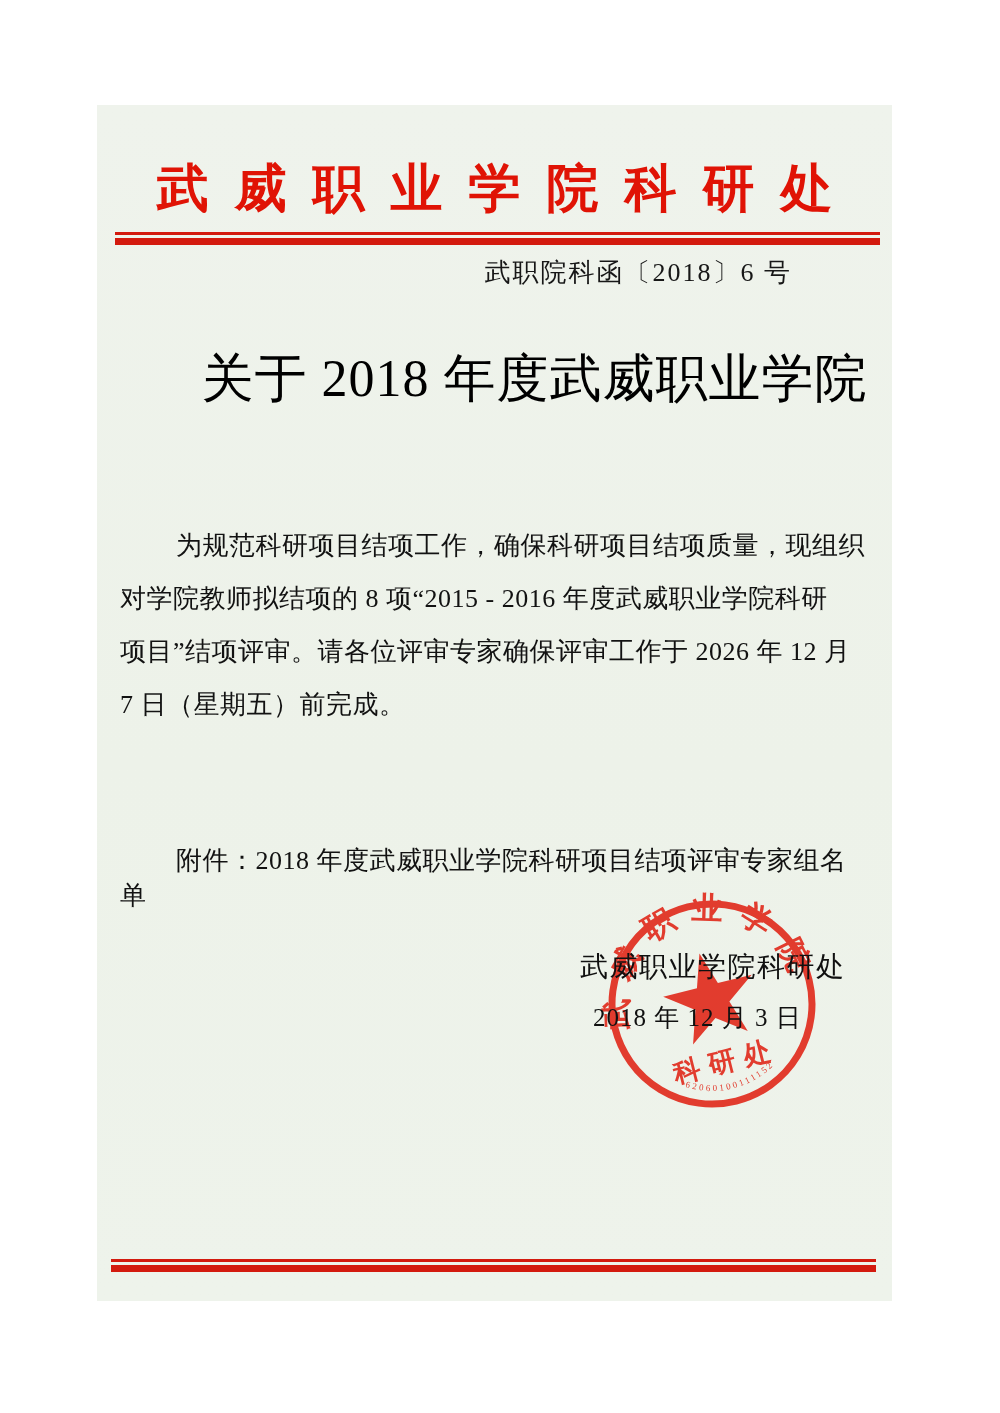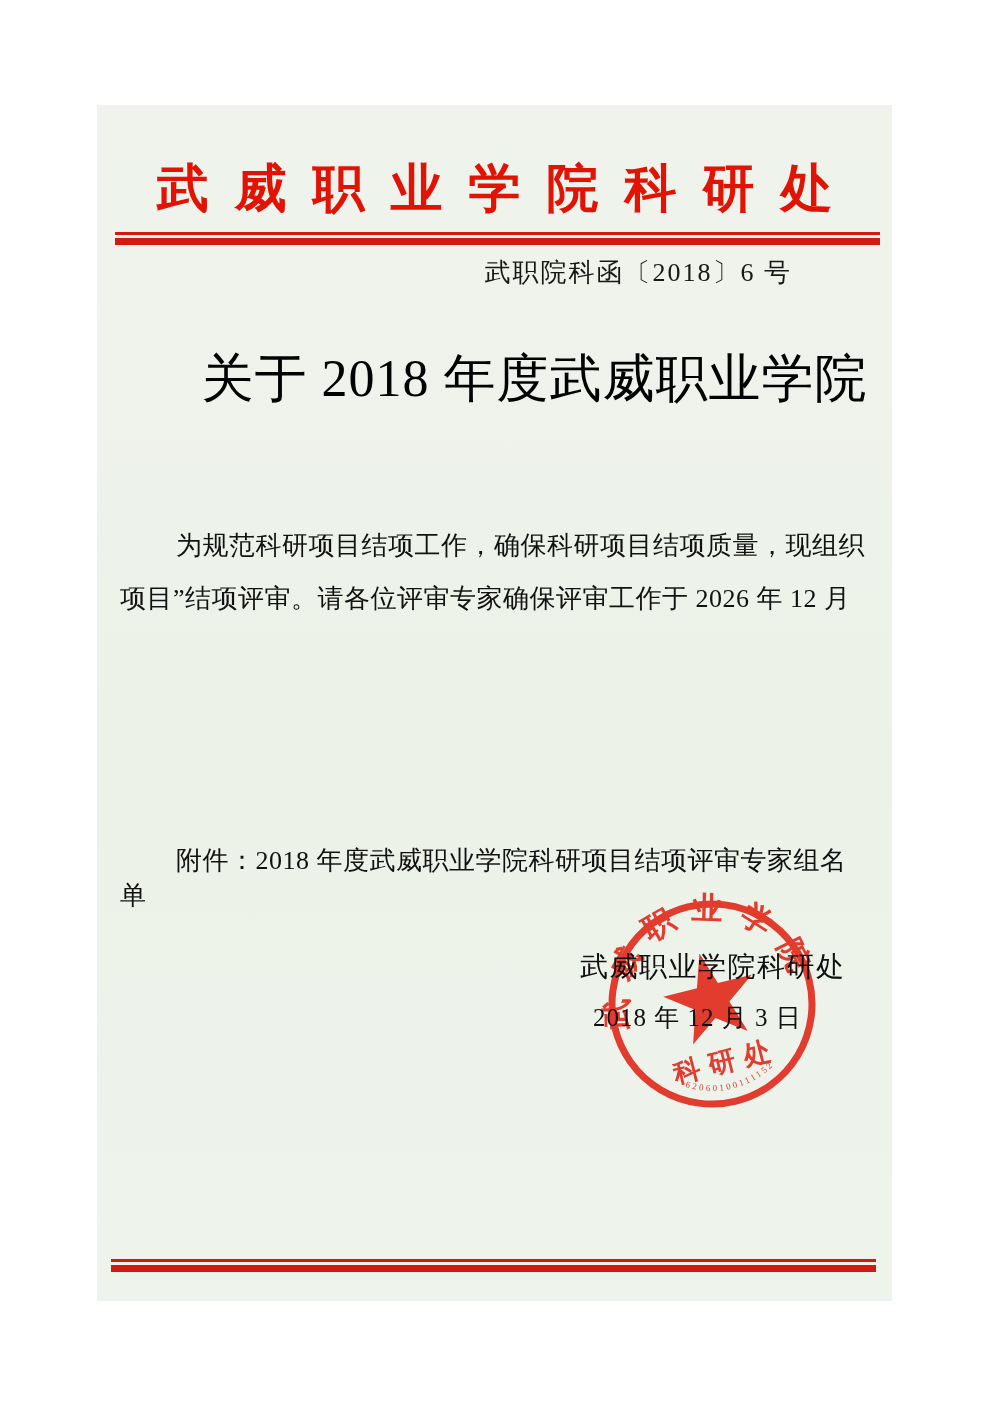--- a/index.html
+++ b/index.html
@@ -135,21 +135,23 @@
   </div>
 
   <div class="doc-number">武职院科函〔2018〕6 号</div>
 
   <div class="notice-title">
     <div>关于 2018 年度武威职业学院</div>
   </div>
 
   <div class="body-text">
     <div class="indent">为规范科研项目结项工作，确保科研项目结项质量，现组织</div>
+    <div>对学院教师拟结项的 8 项“2015 - 2016 年度武威职业学院科研</div>
     <div>项目”结项评审。请各位评审专家确保评审工作于 2026 年 12 月</div>
+    <div>7 日（星期五）前完成。</div>
   </div>
 
   <div class="attachment">附件：2018 年度武威职业学院科研项目结项评审专家组名单</div>
 
   <div class="signature-name">武威职业学院科研处</div>
 
   <div class="signature-date">2018 年 12 月 3 日</div>
 
   <svg class="seal" viewBox="-116 -116 232 232" xmlns="http://www.w3.org/2000/svg">
     <defs>

